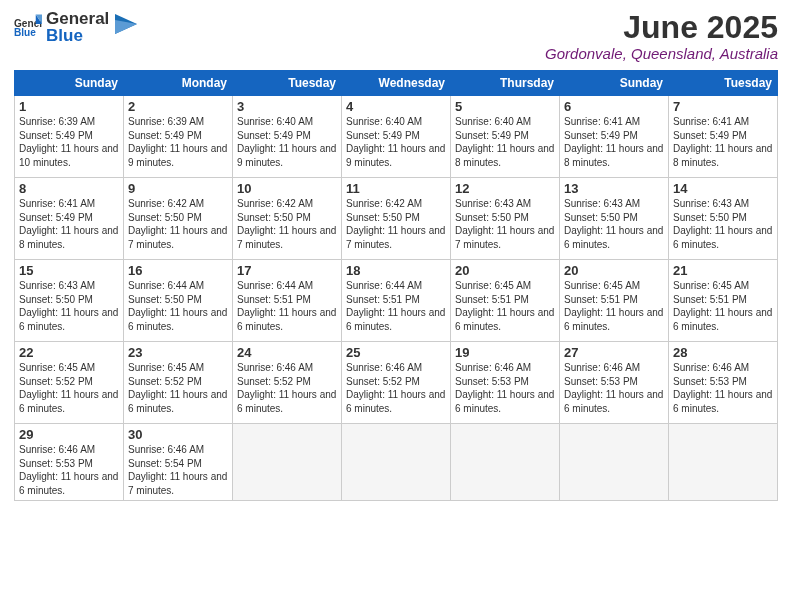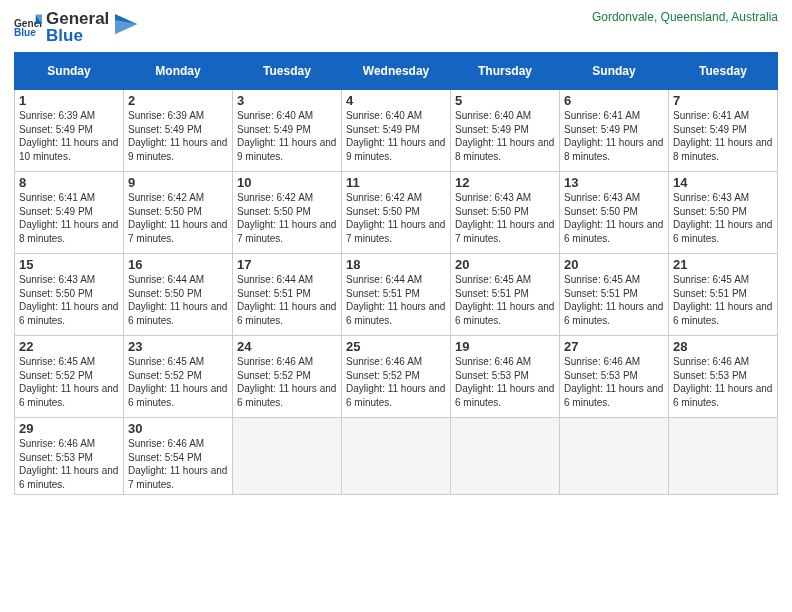--- a/index.html
+++ b/index.html
@@ -35,33 +35,34 @@
     .title-block {
       text-align: right;
     }
     .calendar-title {
       font-size: 32px;
       font-weight: bold;
       color: #333;
       line-height: 1.1;
     }
     .calendar-subtitle {
-      font-size: 12px;
-      color: #15803d;
+      font-size: 15px;
+      color: #701a75;
+      font-style: italic;
     }
     .calendar {
       width: 100%;
       border-collapse: collapse;
       border: 1px solid #ccc;
     }
     .calendar th {
       background: #1565c0;
       color: #fff;
-      text-align: center;
-      padding: 11px 5px;
+      text-align: right;
+      padding: 5px 5px;
       font-size: 12px;
       font-weight: bold;
       border: 1px solid #1565c0;
     }
     .calendar td {
       border: 1px solid #ccc;
       vertical-align: top;
       padding: 3px 4px;
       width: calc(100% / 7);
       height: 82px;
@@ -101,20 +102,21 @@
       <div style="display:flex;flex-direction:column;line-height:1;">
         <span style="font-size:17px;font-weight:bold;color:#333;">General</span>
         <span style="font-size:17px;font-weight:bold;color:#1565c0;">Blue</span>
       </div>
       <svg width="22" height="26" viewBox="0 0 22 26" style="margin-left:2px;">
         <polygon points="0,0 22,10 0,20" fill="#1a6eb5"></polygon>
         <polygon points="0,6 22,10 0,20" fill="#5b9bd5"></polygon>
       </svg>
     </div>
     <div class="title-block">
+      <div class="calendar-title">June 2025</div>
       <div class="calendar-subtitle">Gordonvale, Queensland, Australia</div>
     </div>
   </div>
 
   <table class="calendar" id="cal-table">
     <thead id="cal-head">
         <tr>
           <th>Sunday</th>
           <th>Monday</th>
           <th>Tuesday</th>

